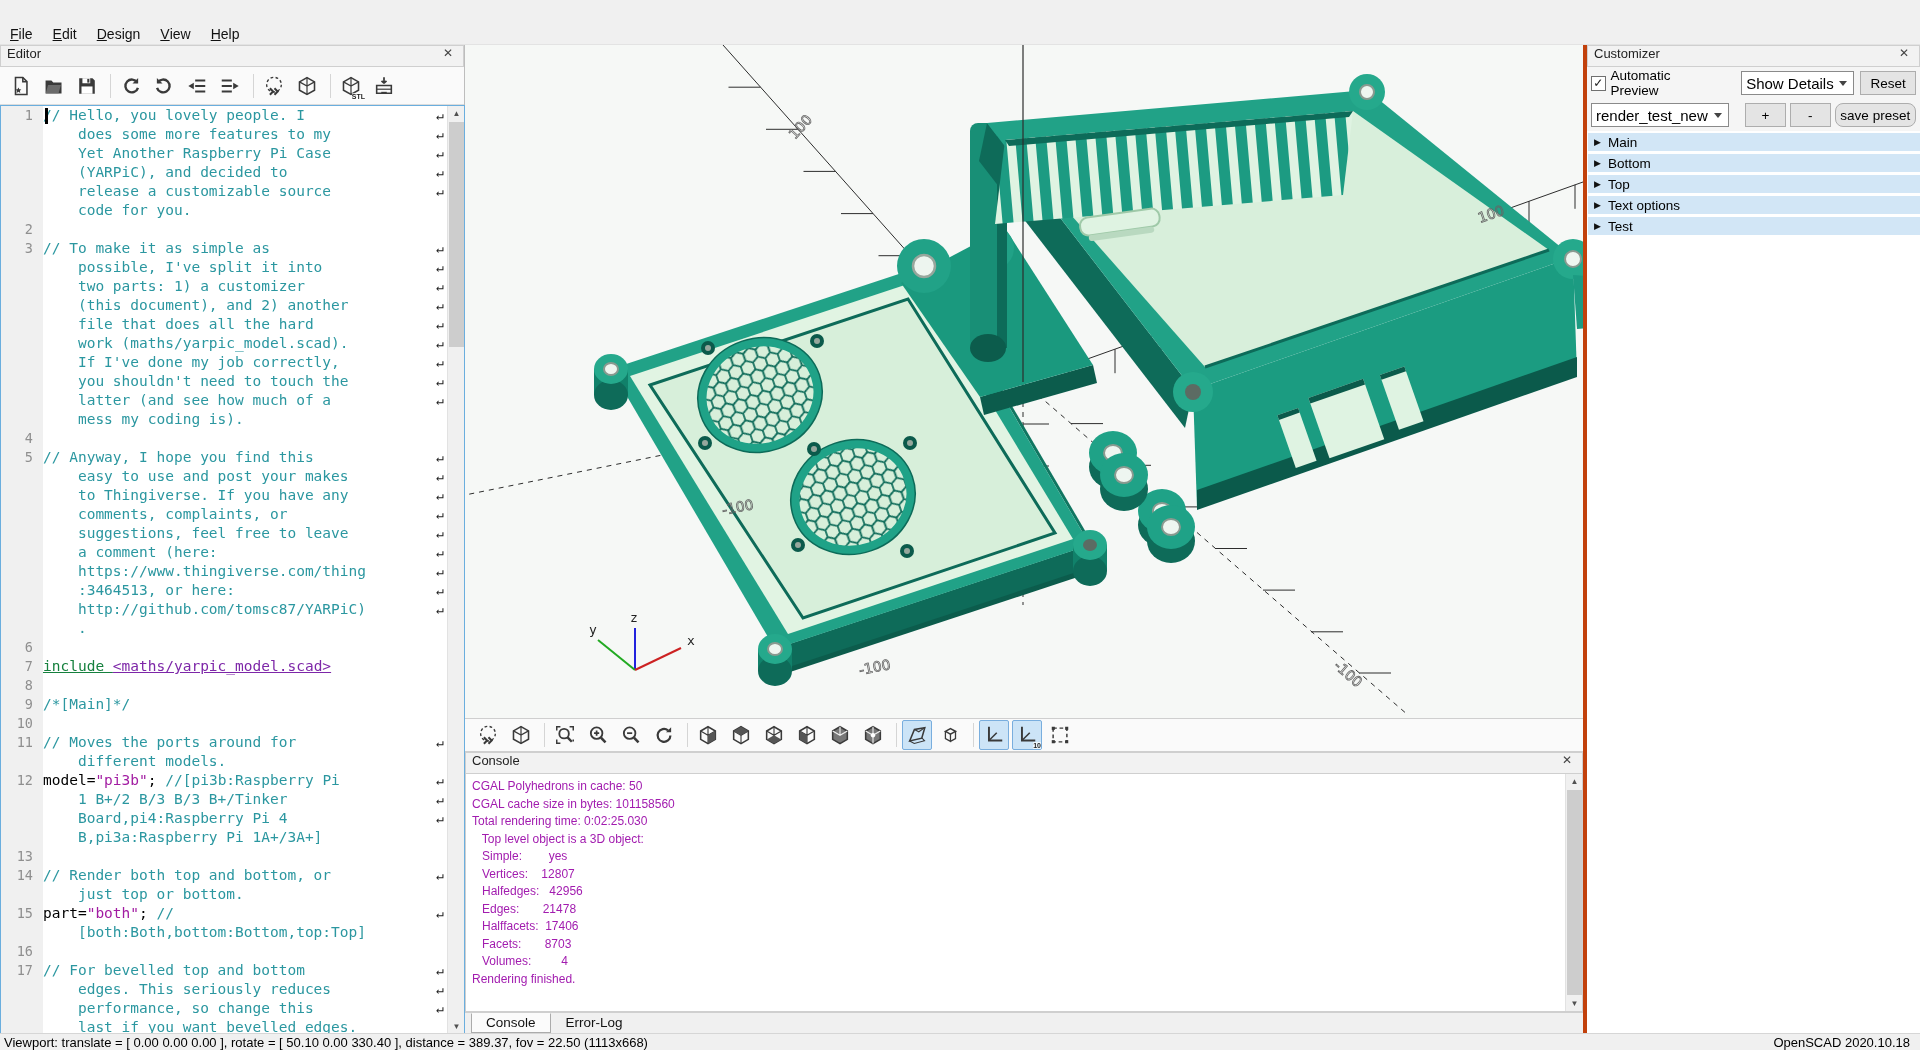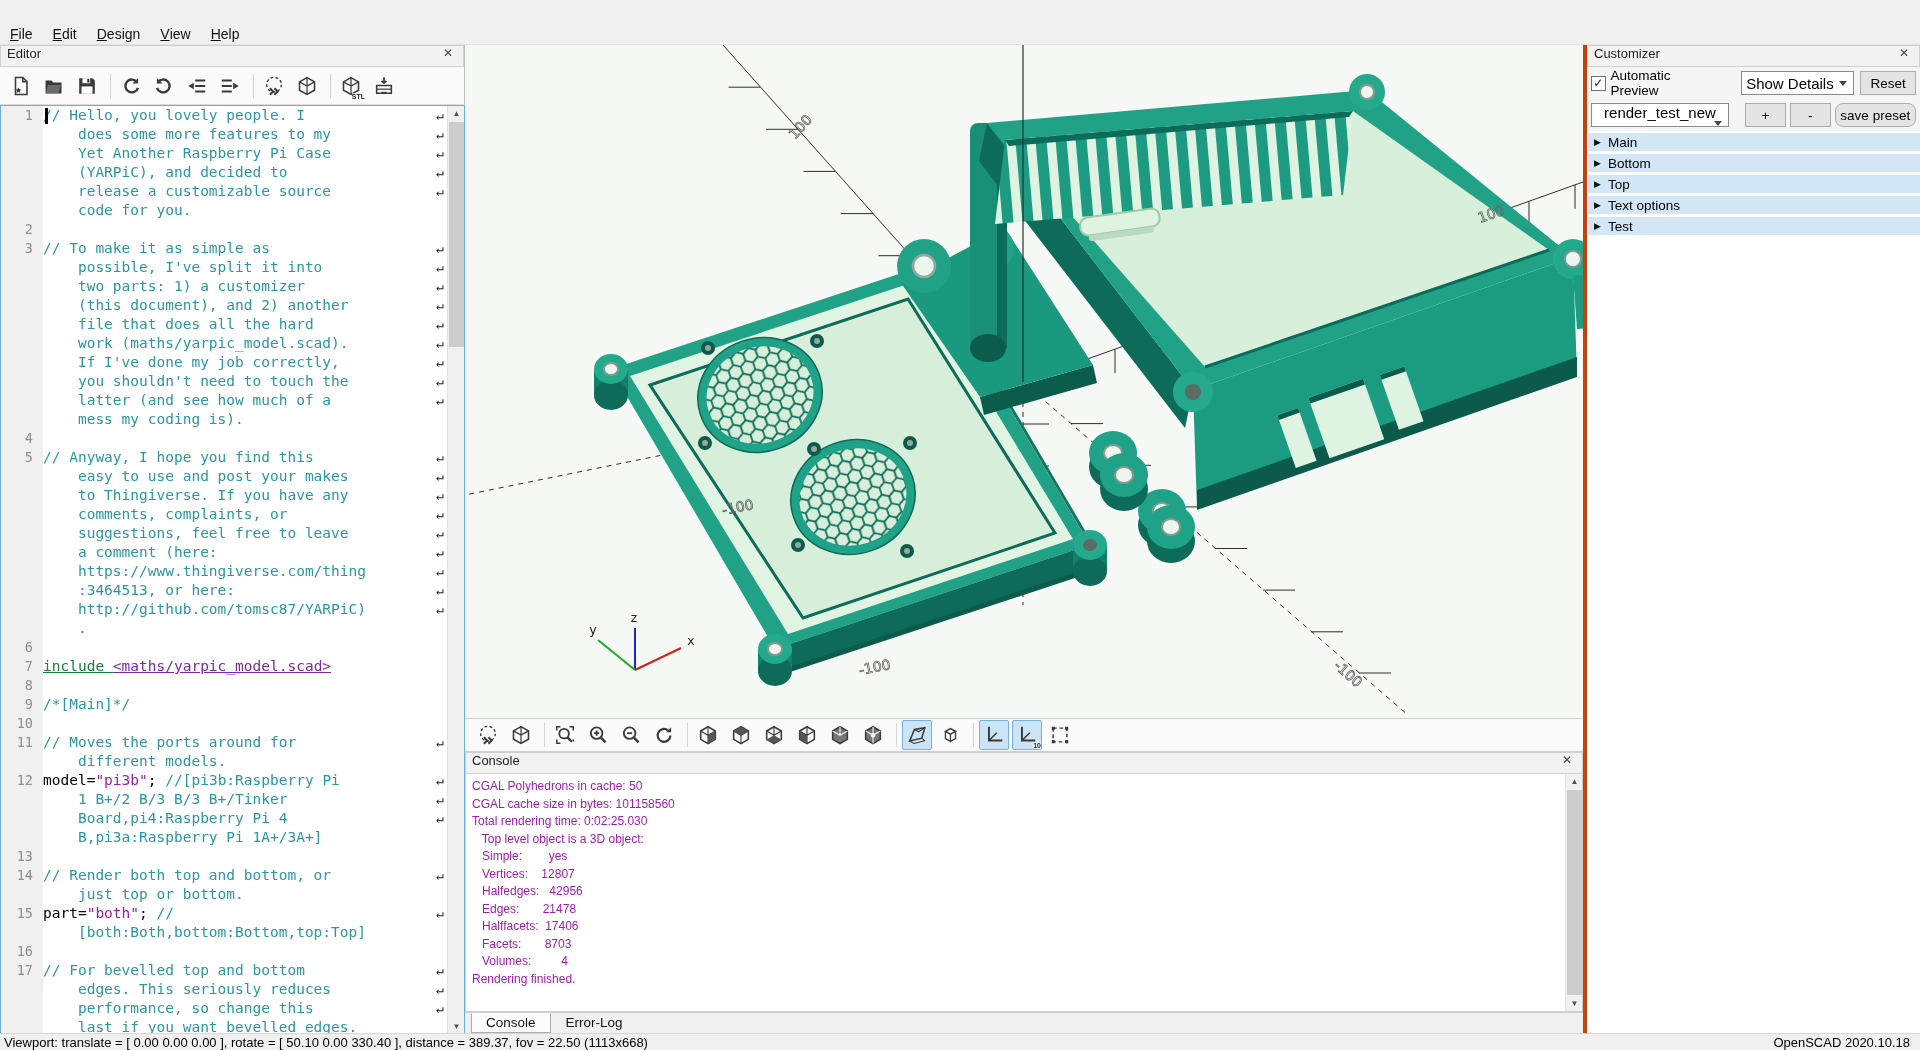--- a/index.html
+++ b/index.html
@@ -68,21 +68,21 @@
 
   
   #customizer { position:absolute; left:1583px; top:45px; width:337px; height:990px; background:#fff; border-left:4px solid #c2410c; }
   #cz-controls1 { position:absolute; left:0; top:22px; width:100%; height:32px; background:#f5f5f5; display:flex; align-items:center; padding:0 4px; }
   #cz-controls2 { position:absolute; left:0; top:54px; width:100%; height:32px; background:#f5f5f5; display:flex; align-items:center; padding:0 4px; }
   .cz-check { width:15px; height:15px; border:1px solid #707070; background:#fff; font-size:12px; line-height:13px; text-align:center; color:#1a1a1a; margin-right:5px; }
   #cz-check-label { font-size:13.5px; margin-right:23px; }
   .combo { height:24px; background:#fff; border:1px solid #8a8a8a; display:flex; align-items:center; font-size:15px; padding:0 4px; position:relative; }
   .combo .chev { margin-left:auto; width:0; height:0; border-left:4px solid transparent; border-right:4px solid transparent; border-top:5px solid #444; margin-right:2px; }
   #cz-details { width:117px; margin-right:6px; }
-  #cz-preset { width:142px; margin-right:16px;flex-direction:column; }
+  #cz-preset { width:142px; margin-right:16px; }
   .btn { height:24px; background:#e4e4e4; border:1px solid #adadad; font-size:13.5px; display:flex; align-items:center; justify-content:center; font-family:"Liberation Sans",sans-serif; }
   #cz-reset { width:58px; }
   #cz-plus, #cz-minus { width:42px; margin-right:4px; }
   #cz-save { width:84px;border-radius:8px; }
   #cz-tree { position:absolute; left:1px; top:88px; width:335px; }
   .tree-row { height:18px; background:#d2e6f6; margin-bottom:3px; display:flex; align-items:center; padding-left:6px; }
   .tree-arrow { font-size:9px; color:#111; margin-right:7px; }
   .tree-label { font-size:13.5px; color:#000; }
 
   

